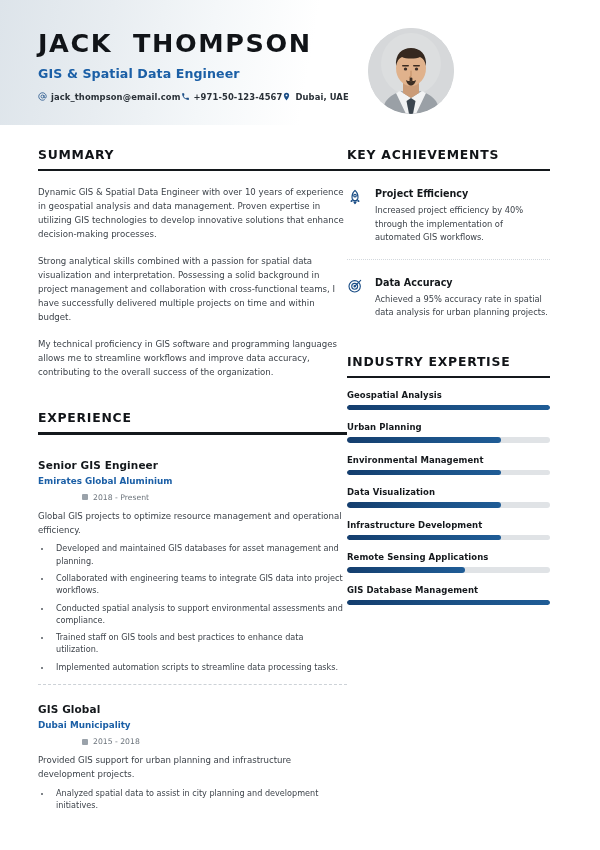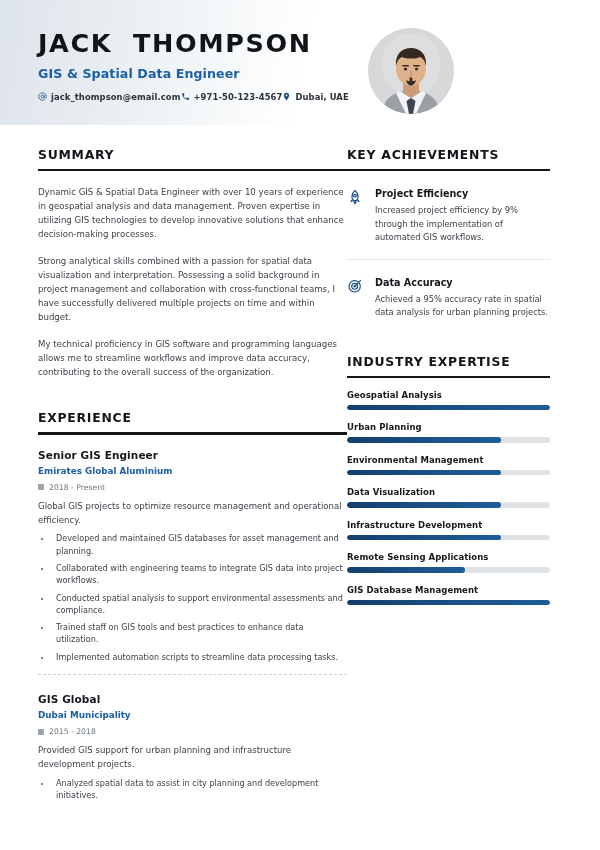--- a/index.html
+++ b/index.html
@@ -77,25 +77,25 @@
   .summary-p {
     font-size:8.6px;
     line-height:1.62;
     color:#3d434a;
     margin-top:13px;
   }
   .summary-p:first-of-type { margin-top:15px; }
 
   
   #experience-block { margin-top:31px; }
-  .job { padding-top:14px; }
+  .job { padding-top:24px; }
   .job + .job { margin-top:11px; border-top:1px dashed #cdd2d7; padding-top:18px; }
   .job-role { font-size:10.5px; font-weight:bold; color:#14181c; letter-spacing:.1px; }
   .job-company { font-size:8.8px; font-weight:bold; color:#1b5fa6; margin-top:5px; }
-  .job-date { display:flex; align-items:center; gap:5px; font-size:7.7px; color:#6c747c; margin-top:7px; }
+  .job-date { display:flex; align-items:center; gap:5px; font-size:7.7px; color:#6c747c; margin-top:7px;margin-left:44px; }
   .cal-glyph { width:6px; height:6px; background:#9aa2aa; border-radius:1px; display:block; }
   .job-desc { font-size:8.6px; line-height:1.6; color:#3d434a; margin-top:8px; }
   .bullets { margin-top:5px; padding-left:14px; }
   .bullets li {
     font-size:8.1px;
     line-height:1.52;
     color:#3d434a;
     margin-top:5px;
     padding-left:4px;
     list-style:disc;
@@ -261,21 +261,21 @@
           <div class="ach-icon">
             <svg width="16" height="16" viewBox="0 0 24 24" fill="none" stroke="#1b4e86" stroke-width="1.7" stroke-linecap="round" stroke-linejoin="round">
               <path d="M12 2c3 2.5 4.5 6 4.5 10 0 2-.6 3.8-1.6 5.2h-5.8C8.1 15.8 7.5 14 7.5 12 7.5 8 9 4.5 12 2z"></path>
               <circle cx="12" cy="10" r="1.9"></circle>
               <path d="M9.1 15.6 6 18.2l1.4.6M14.9 15.6 18 18.2l-1.4.6"></path>
               <path d="M10.3 19.2c.5 1.3 1.2 2.2 1.7 2.8.5-.6 1.2-1.5 1.7-2.8z"></path>
             </svg>
           </div>
           <div>
             <div class="ach-title">Project Efficiency</div>
-            <div class="ach-text">Increased project efficiency by 9% through the implementation of automated GIS workflows.</div>
+            <div class="ach-text">Increased project efficiency by 40% through the implementation of automated GIS workflows.</div>
           </div>
         </div>
 
         <div class="ach">
           <div class="ach-icon">
             <svg width="16" height="16" viewBox="0 0 24 24" fill="none" stroke="#1b4e86" stroke-width="1.7" stroke-linecap="round">
               <circle cx="11.5" cy="12.5" r="8.5"></circle>
               <circle cx="11.5" cy="12.5" r="4.4"></circle>
               <circle cx="11.5" cy="12.5" r="1" fill="#1b4e86"></circle>
               <path d="M11.5 12.5 20.5 3.5"></path>

